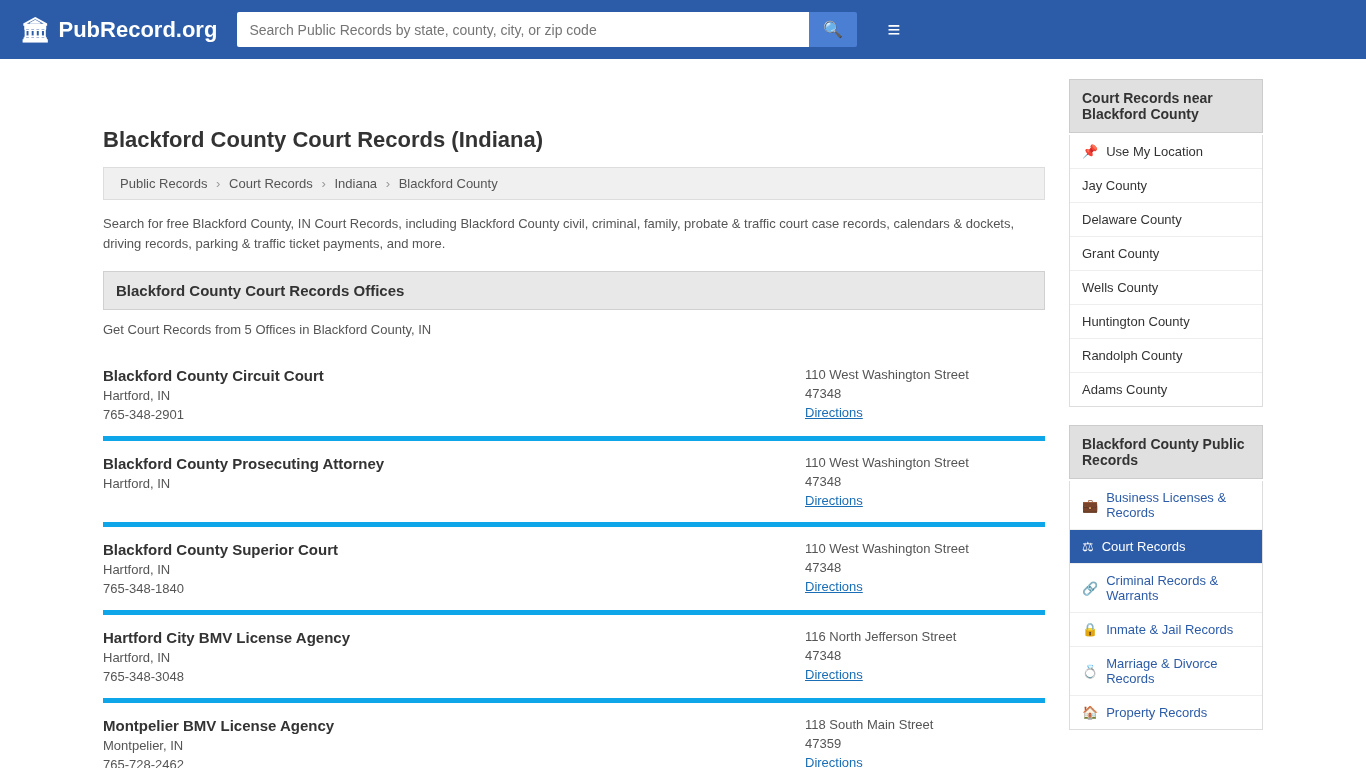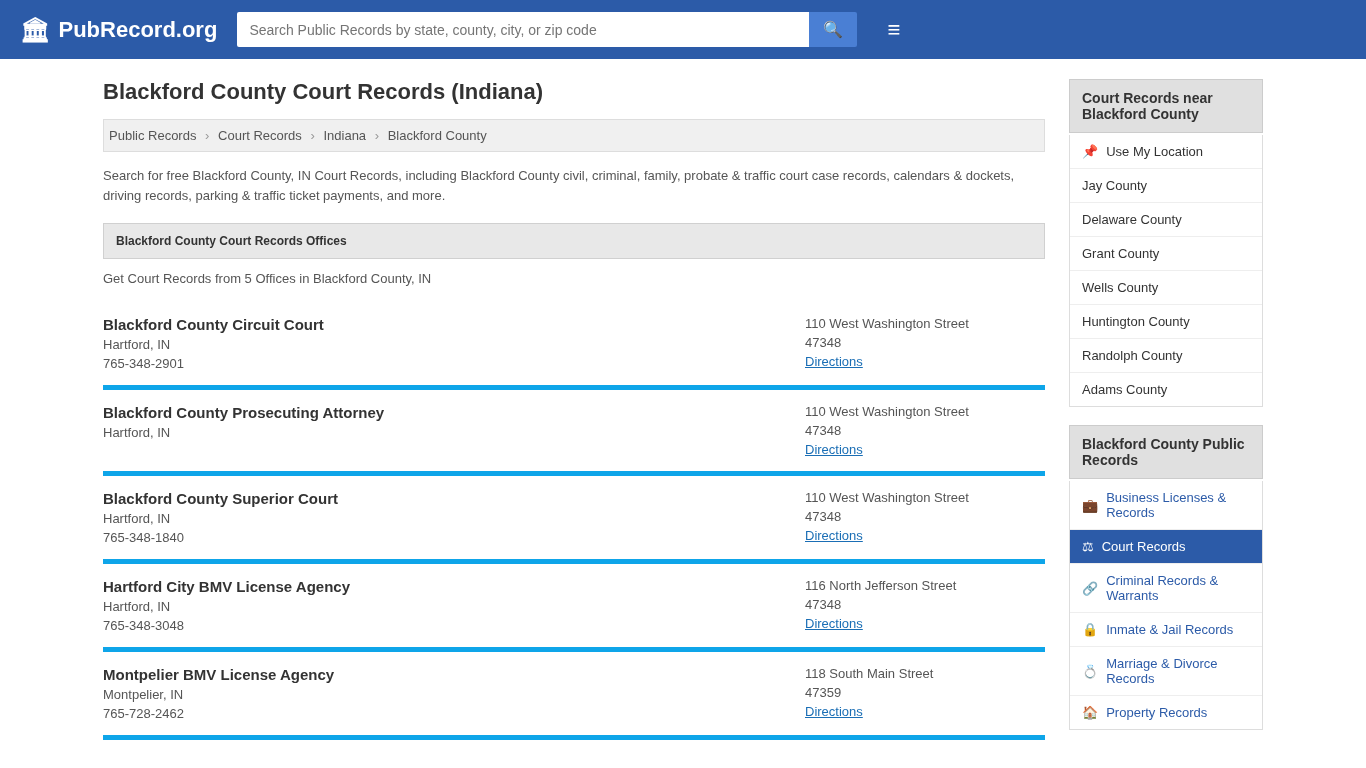--- a/index.html
+++ b/index.html
@@ -65,24 +65,25 @@
 
     
     .content {
       flex: 1;
     }
     .page-title {
       font-size: 22px;
       font-weight: bold;
       color: #333;
       margin-bottom: 14px;
+      margin-top: 48px;
     }
     .breadcrumb {
       background: #f0f0f0;
-      padding: 8px 5px;
+      padding: 8px 16px;
       font-size: 13px;
       color: #555;
       margin-bottom: 14px;
       border: 1px solid #ddd;
     }
     .breadcrumb a {
       color: #555;
       text-decoration: none;
     }
     .breadcrumb span {
@@ -96,21 +97,21 @@
       font-size: 13px;
       color: #555;
       margin-bottom: 18px;
       line-height: 1.5;
     }
 
     
     .section-header {
       background: #e8e8e8;
       padding: 10px 12px;
-      font-size: 12px;
+      font-size: 15px;
       font-weight: bold;
       color: #333;
       margin-bottom: 12px;
       border: 1px solid #d0d0d0;
     }
     .section-desc {
       font-size: 13px;
       color: #555;
       margin-bottom: 16px;
     }

